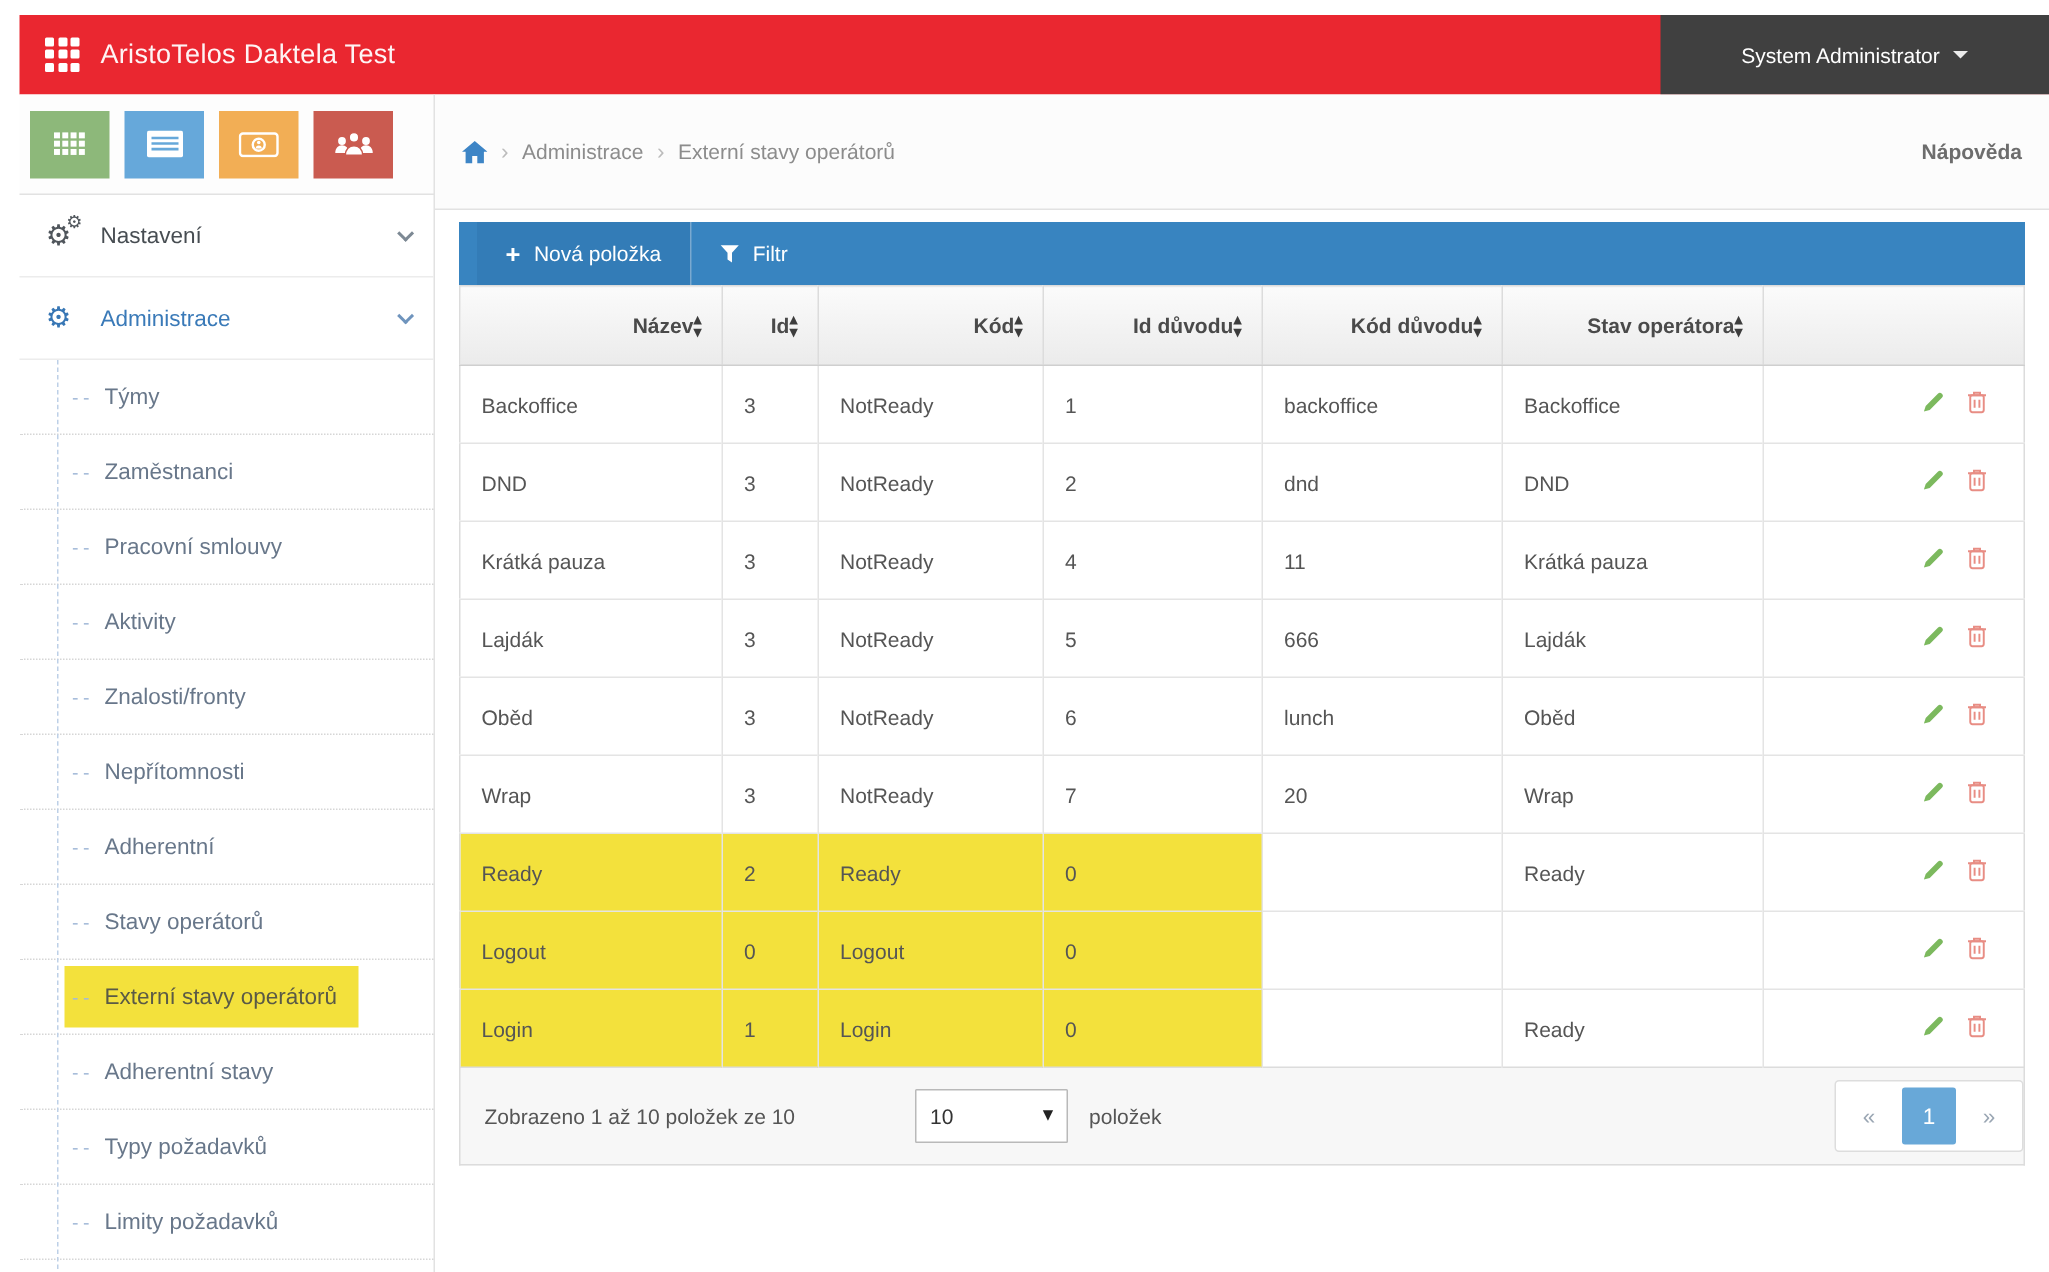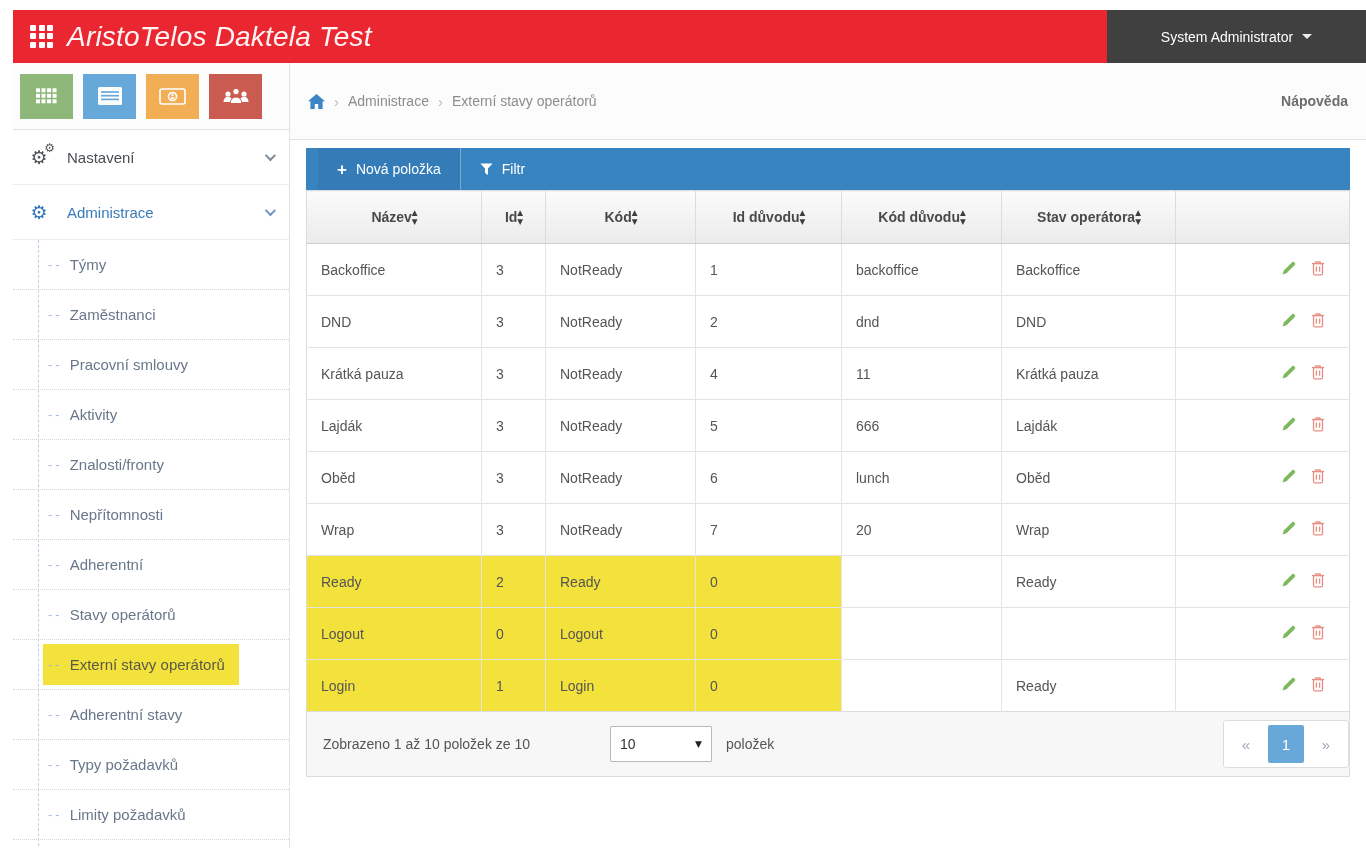--- a/index.html
+++ b/index.html
@@ -3,21 +3,21 @@
 <meta charset="utf-8">
 <style>
   * { margin:0; padding:0; box-sizing:border-box; }
   html,body { width:1366px; height:848px; background:#fff; font-family:"Liberation Sans",sans-serif; overflow:hidden; }
   .app { position:relative; width:1366px; height:848px; }
 
   
   .topbar { position:absolute; left:13px; top:10px; right:0; height:53px; background:#ea2730; display:flex; align-items:center; }
   .logo-grid { width:24px; height:24px; margin-left:17px; display:grid; grid-template-columns:repeat(3,6px); grid-template-rows:repeat(3,6px); gap:2.5px; }
   .logo-grid span { background:#fff; border-radius:1px; }
-  .topbar-title { color:rgba(255,255,255,.95); font-size:28px; margin-left:13px; font-weight:400; letter-spacing:.2px;font-style:italic; }
+  .topbar-title { color:rgba(255,255,255,.95); font-size:18px; margin-left:13px; font-weight:400; letter-spacing:.2px; }
   .user-menu { margin-left:auto; width:259px; height:53px; background:#404040; display:flex; align-items:center; justify-content:center; gap:9px; color:#fff; font-size:14px; cursor:pointer; }
   .caret-down { width:0; height:0; border-left:5px solid transparent; border-right:5px solid transparent; border-top:5px solid rgba(255,255,255,.9); }
 
   
   .apps-row { position:absolute; left:13px; top:63px; width:277px; height:67px; background:#fdfdfd; border-bottom:1px solid #e2e2e2; border-right:1px solid #e2e2e2; display:flex; align-items:center; padding-left:7px; gap:10px; }
   .app-btn { width:53px; height:45px; display:flex; align-items:center; justify-content:center; cursor:pointer; }
 
   
   .breadcrumb-row { position:absolute; left:290px; top:63px; right:0; height:77px; background:#fcfcfc; border-bottom:1px solid #e2e2e2; display:flex; align-items:center; padding:0 18px; font-size:14px; color:#8c8c8c; }
   .crumb-sep { color:#bcbcbc; margin:0 9px; font-size:15px; }
@@ -45,21 +45,21 @@
   
   .content { position:absolute; left:306px; top:148px; width:1044px; }
   .toolbar { height:42px; background:#3884c0; display:flex; align-items:stretch; color:#fff; font-size:14px; padding-left:12px; }
   .btn-new { display:flex; align-items:center; gap:9px; padding:0 19px; background:#337cb7; border-right:1px solid rgba(255,255,255,.35); cursor:pointer; }
   .plus-glyph { font-size:17px; font-weight:700; line-height:1; }
   .btn-filter { display:flex; align-items:center; gap:9px; padding:0 19px; cursor:pointer; }
 
   table.grid { width:100%; border-collapse:collapse; border:1px solid #dcdcdc; table-layout:fixed; }
   .grid th { height:53px; background:linear-gradient(#fbfbfb,#ebebeb); border-left:1px solid #dcdcdc; border-bottom:1px solid #cfcfcf; font-size:14px; font-weight:700; color:#4a4a4a; text-align:left; cursor:pointer; }
   .grid th:first-child { border-left:none; }
-  .th-inner { display:flex; align-items:center; justify-content:center; padding:0 13px 0 14px; }
+  .th-inner { display:flex; align-items:center; justify-content:flex-end; padding:0 13px 0 14px; }
   .sort { display:inline-flex; flex-direction:column; line-height:1; font-size:7.5px; color:#3d3d3d; gap:1px; font-family:"DejaVu Sans",sans-serif; }
   .grid td { height:52px; border-left:1px solid #e4e4e4; border-top:1px solid #e4e4e4; padding:0 14px; font-size:14px; color:#555; background:#fff; }
   .grid td:first-child { border-left:none; }
   .grid td.hl { background:#f3e13c; }
   .grid td.actions { text-align:right; padding-right:24px; white-space:nowrap; }
   .icon-btn { display:inline-block; vertical-align:middle; cursor:pointer; margin-left:10px; }
 
   
   .grid-footer { height:65px; background:#f7f7f7; border:1px solid #dcdcdc; border-top:none; display:flex; align-items:center; padding:0 0 0 16px; font-size:14px; color:#555; }
   .page-size { margin-left:80px; width:102px; height:36px; background:#fff; border:1px solid #b9b9b9; border-radius:1px; display:flex; align-items:center; justify-content:space-between; padding:0 9px; cursor:pointer; color:#333; }

